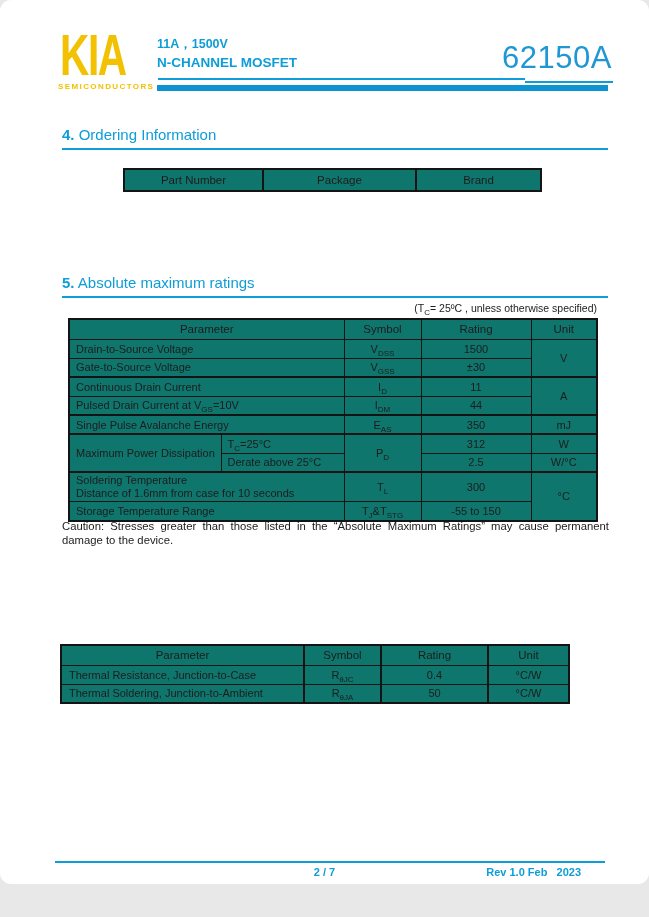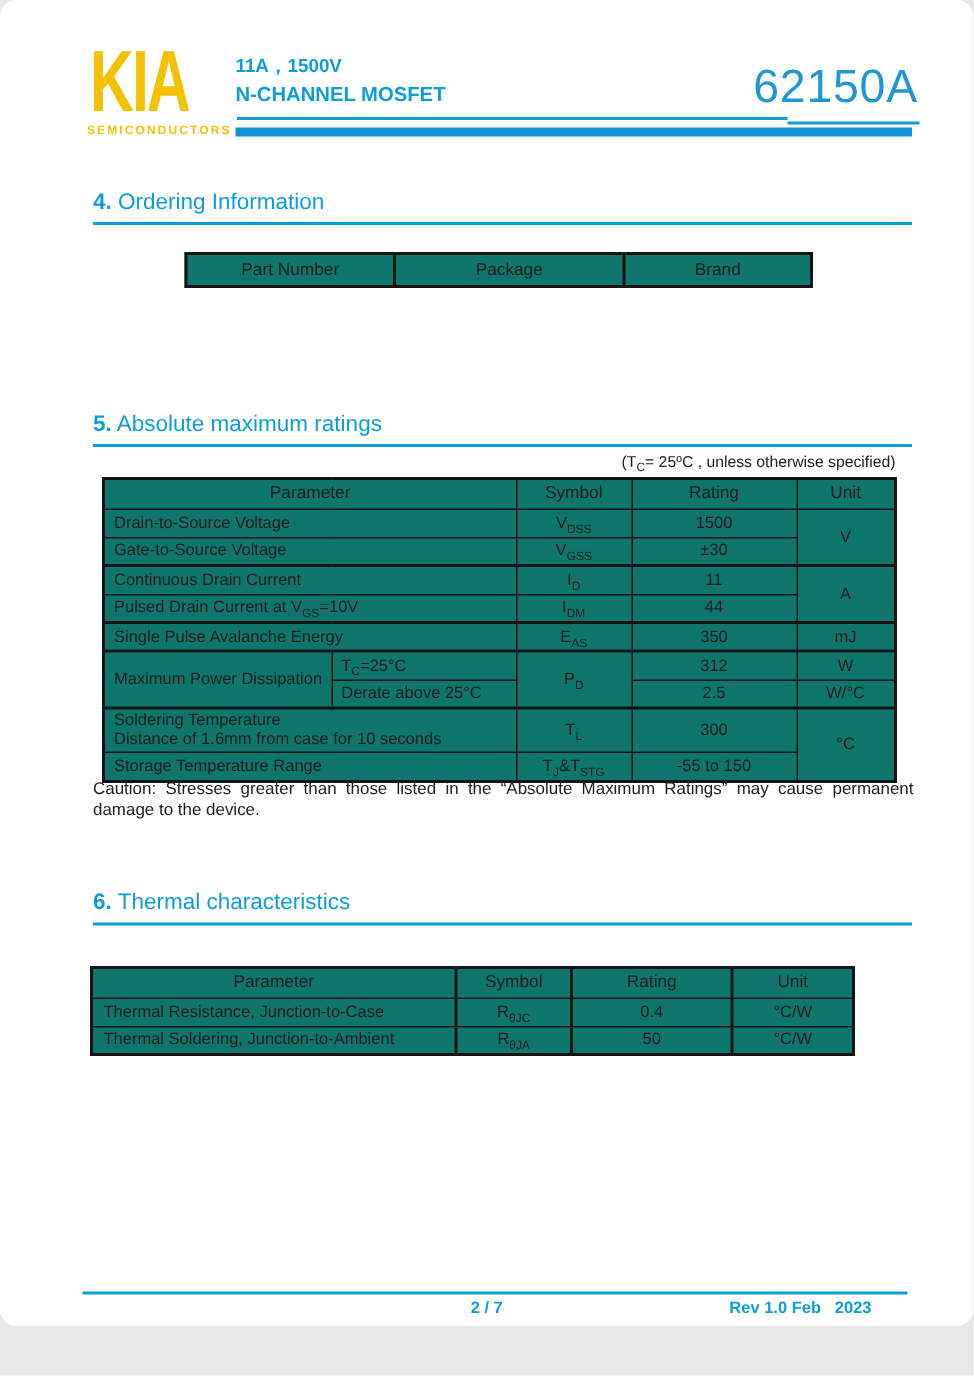--- a/index.html
+++ b/index.html
@@ -196,26 +196,20 @@
     <tr>
       <td colspan="2" class="pl">Storage Temperature Range</td>
       <td><span>T</span><sub>J</sub><span>&amp;T</span><sub>STG</sub></td>
       <td>-55 to 150</td>
     </tr>
   </tbody>
     </table>
 
   <div class="caution">Caution: Stresses greater than those listed in the “Absolute Maximum Ratings” may cause permanent damage to the device.</div>
 
-  <div class="section sec-thermal">
-    <div class="section-heading">
-      <span class="sec-num">6.</span>
-      <span class="sec-title">Thermal characteristics</span>
-    </div>
-  </div>
 
   <table class="thermal-table">
     <colgroup>
         <col style="width:243px">
         <col style="width:77px">
         <col style="width:107px">
         <col style="width:81px">
       </colgroup>
     <tbody>
         <tr class="hdr">

